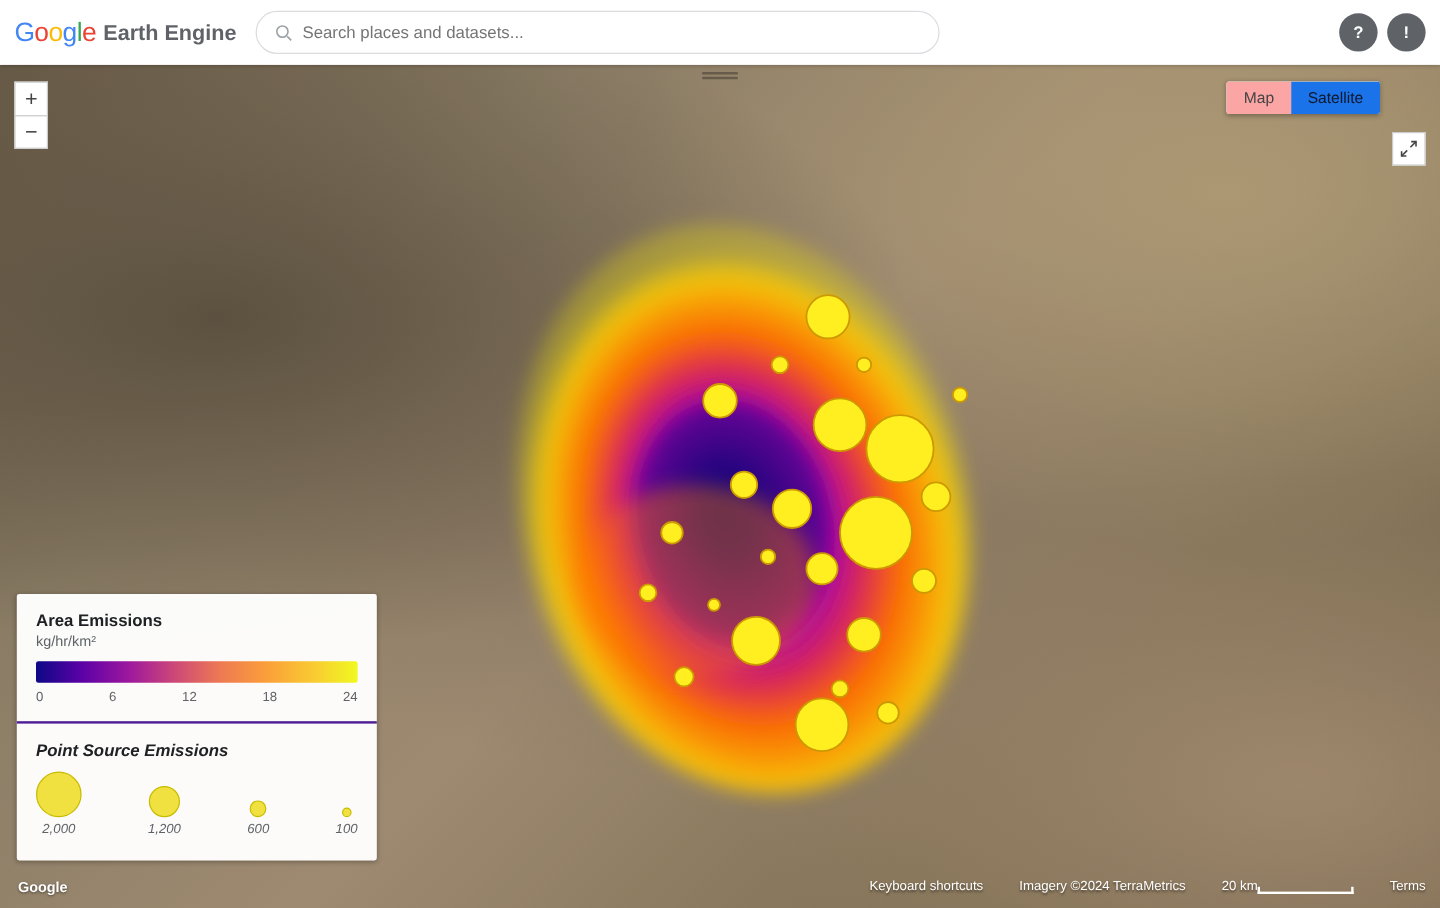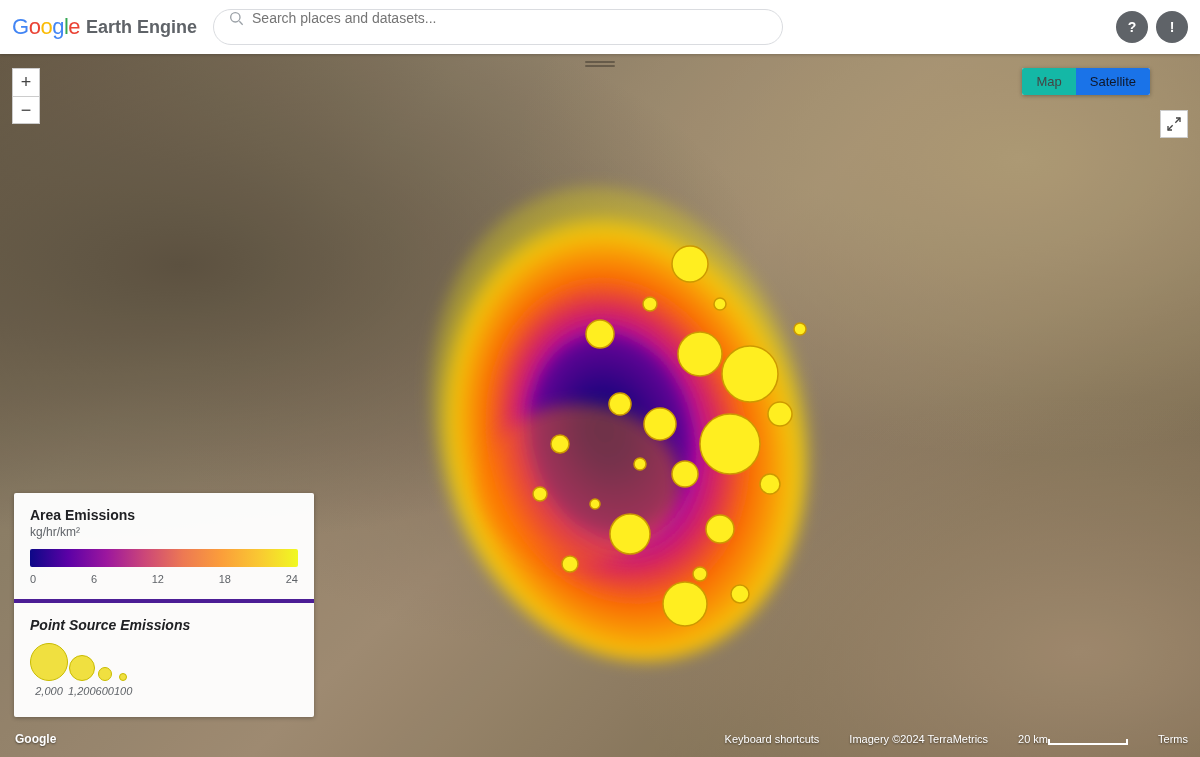--- a/index.html
+++ b/index.html
@@ -40,21 +40,21 @@
       font-weight: 700;
       margin-left: 0;
     }
     #search-bar {
       flex: 1;
       max-width: 570px;
       height: 36px;
       border: 1px solid #dadce0;
       border-radius: 24px;
       display: flex;
-      align-items: flex-start;
+      align-items: center;
       padding: 0 14px;
       gap: 8px;
       background: #fff;
     }
     #search-bar input {
       border: none;
       outline: none;
       font-size: 14px;
       color: #202124;
       flex: 1;
@@ -149,21 +149,21 @@
       background: #fff;
       border-radius: 2px;
       overflow: hidden;
       box-shadow: 0 1px 4px rgba(0,0,0,0.3);
     }
     .map-type-btn {
       padding: 6px 14px;
       font-size: 13px;
       cursor: pointer;
       color: #444;
-      background: #14b8a6;
+      background: #fca5a5;
     }
     .map-type-btn.active {
       background: #1a73e8;
       color: #0f172a;
     }
 
     
     #fullscreen-btn {
       position: absolute;
       top: 56px;
@@ -195,21 +195,21 @@
       left: 14px;
       width: 300px;
       background: rgba(255,255,255,0.97);
       border-radius: 2px;
       padding: 0;
       z-index: 10;
       box-shadow: 0 1px 4px rgba(0,0,0,0.3);
     }
     .legend-section {
       padding: 14px 16px;
-      border-bottom: 4px solid #4c1d95;
+      border-bottom: 2px solid #4c1d95;
     }
     .legend-section:last-child {
       border-bottom: none;
       font-style: italic;
     }
     .legend-title {
       font-size: 14px;
       font-weight: 600;
       color: #202124;
       margin-bottom: 2px;
@@ -229,20 +229,21 @@
     .color-bar-labels {
       display: flex;
       justify-content: space-between;
       font-size: 11px;
       color: #5f6368;
     }
     .point-source-legend {
       display: flex;
       align-items: flex-end;
       margin: 10px 0 6px 0;
+      justify-content: space-between;
     }
     .ps-item {
       display: flex;
       flex-direction: column;
       align-items: center;
       gap: 4px;
     }
     .ps-circle {
       background: #f0e040;
       border-radius: 50%;

